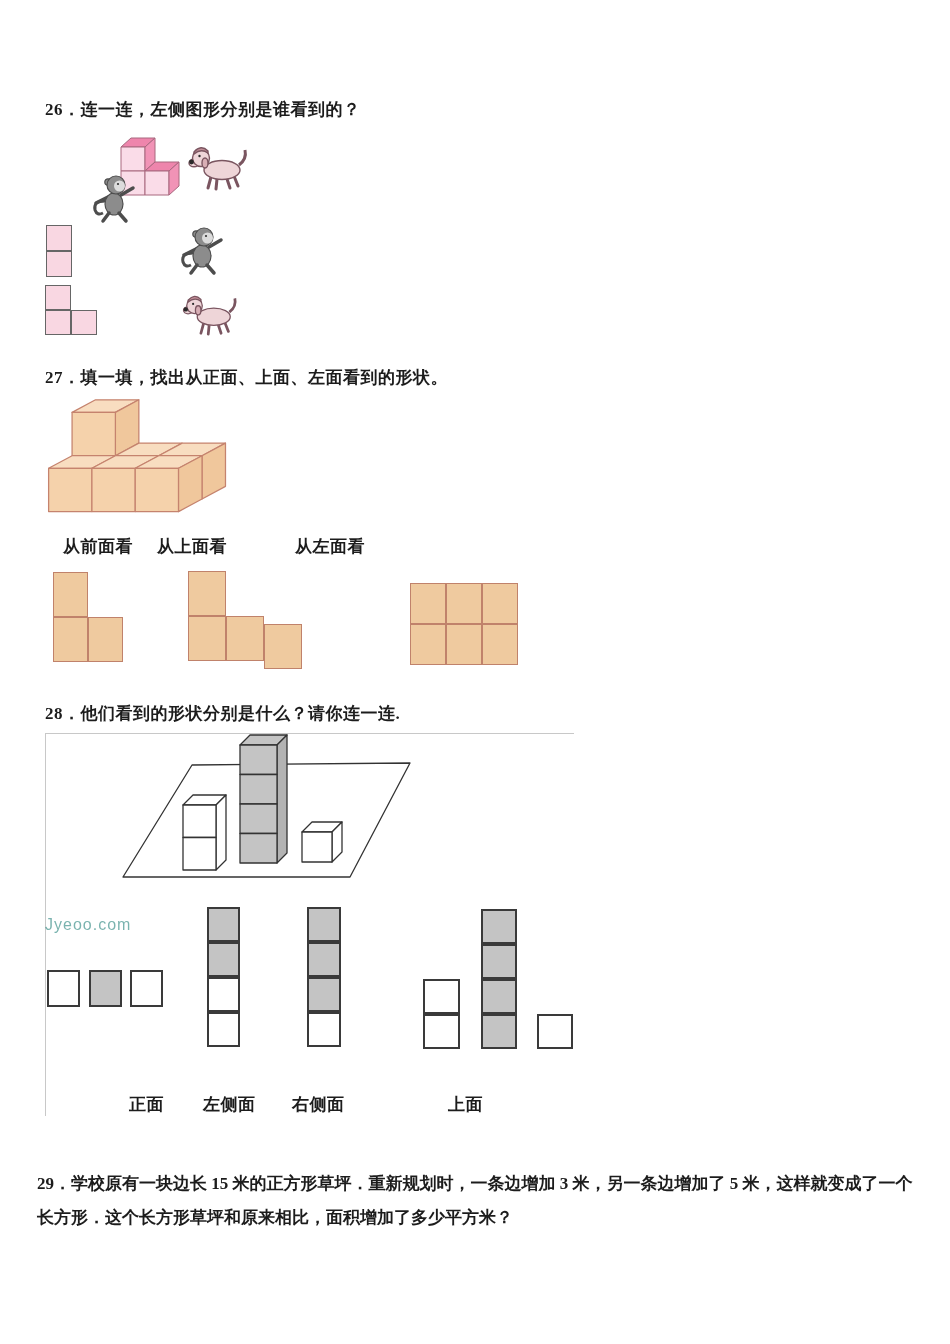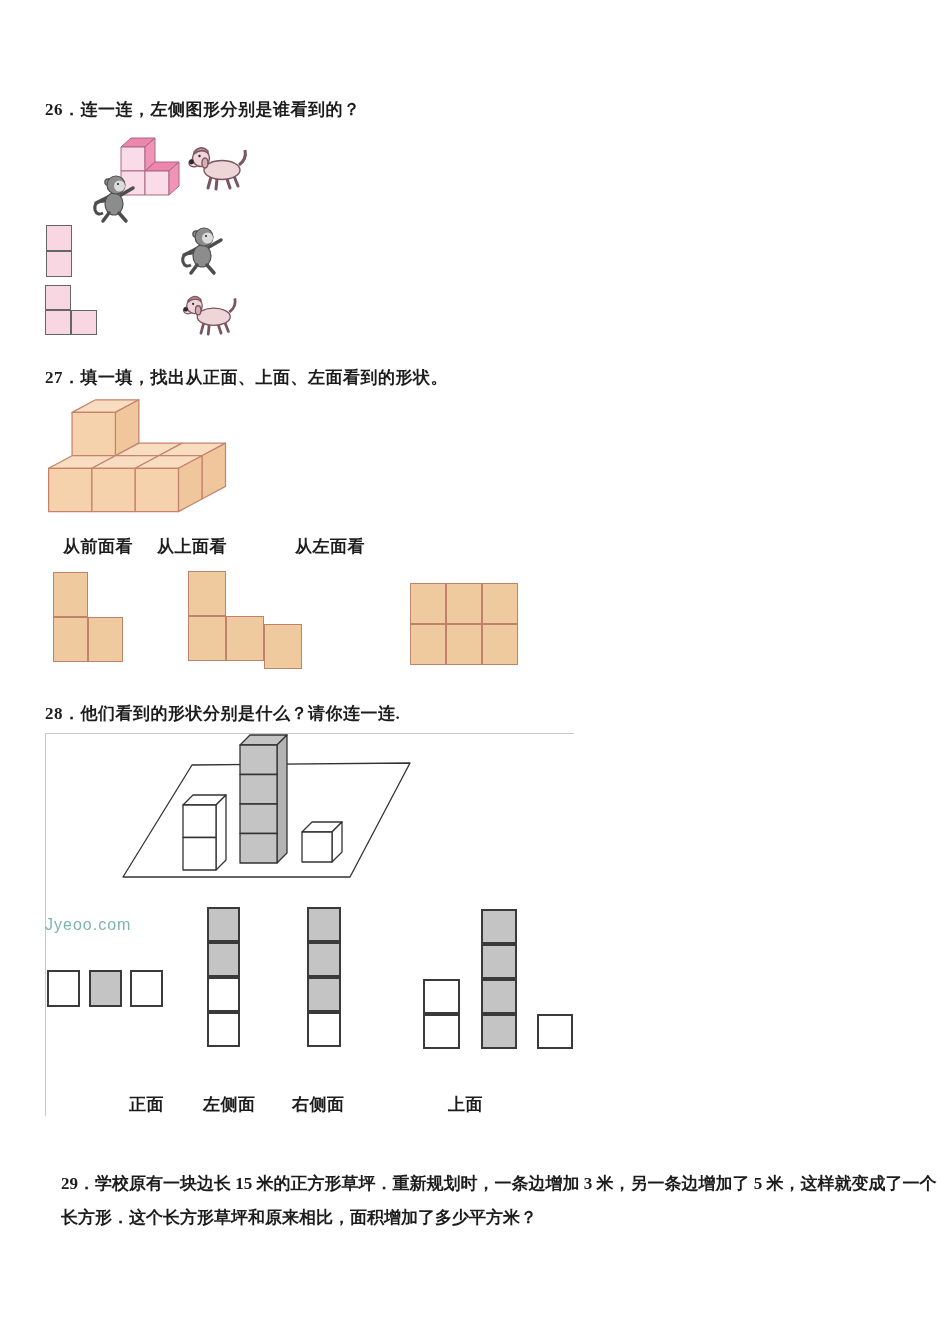--- a/index.html
+++ b/index.html
@@ -1,19 +1,19 @@
 <!DOCTYPE html>
 <html><head>
 <meta charset="utf-8">
 <style>
   html,body{margin:0;padding:0;background:#ffffff;}
   .page{position:relative;width:950px;height:1344px;background:#ffffff;overflow:hidden;
         font-family:"Liberation Serif","DejaVu Serif",serif;color:#1c1c1c;text-decoration:underline;}
   .t{position:absolute;font-size:17px;font-weight:600;letter-spacing:0.5px;white-space:nowrap;color:#1c1c1c;}
-  .t.small-gap{letter-spacing:0;margin-left:24px;}
+  .t.small-gap{letter-spacing:0;}
   .abs{position:absolute;}
   [data-shape]{position:absolute;}
   .cell{position:absolute;box-sizing:border-box;}
   .figure-box{position:absolute;left:45px;top:733px;width:528px;height:382px;
               border-top:1.5px solid #c8c8c8;border-left:1.5px solid #c8c8c8;}
   .watermark{position:absolute;left:45px;top:916px;font-size:16px;color:#0f766e;opacity:0.55;
              font-family:"Liberation Sans",sans-serif;letter-spacing:1px;}
 </style>
 </head>
 <body>

